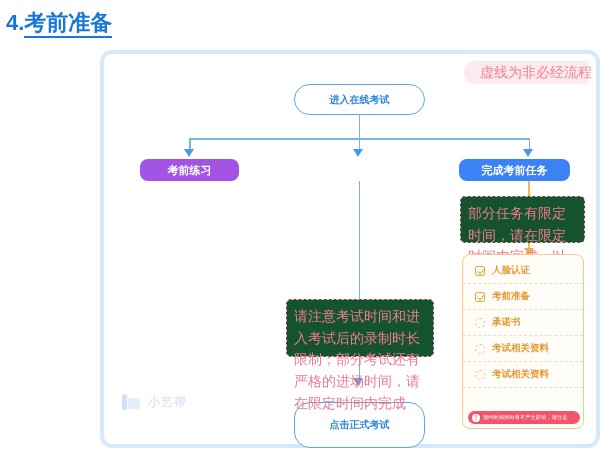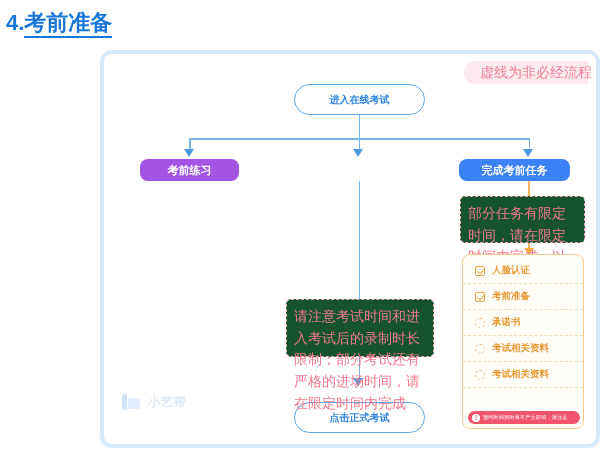--- a/index.html
+++ b/index.html
@@ -69,21 +69,21 @@
   .pill-solid{
     border-radius:8px;
     color:#ffffff;
     font-size:11px;
     font-weight:bold;
   }
   #node-enter{left:190px;top:30px;width:131px;height:31px;}
   #node-practice{left:36px;top:105px;width:99px;height:22px;background:#a354e4;}
   #node-mock{left:199px;top:105px;width:107px;height:22px;background:#24c38e;}
   #node-tasks{left:355px;top:105px;width:111px;height:22px;background:#3b82f6;}
-  #node-formal{left:190px;top:348px;width:131px;height:31px;}
+  #node-formal{left:190px;top:348px;width:131px;height:46px;}
 
   
   .ln{position:absolute;background:#77b4e8;}
   .vline{width:1.6px;}
   .hline{height:1.6px;}
   .arrow-down{
     position:absolute;
     width:0;height:0;
     border-left:5.5px solid transparent;
     border-right:5.5px solid transparent;

